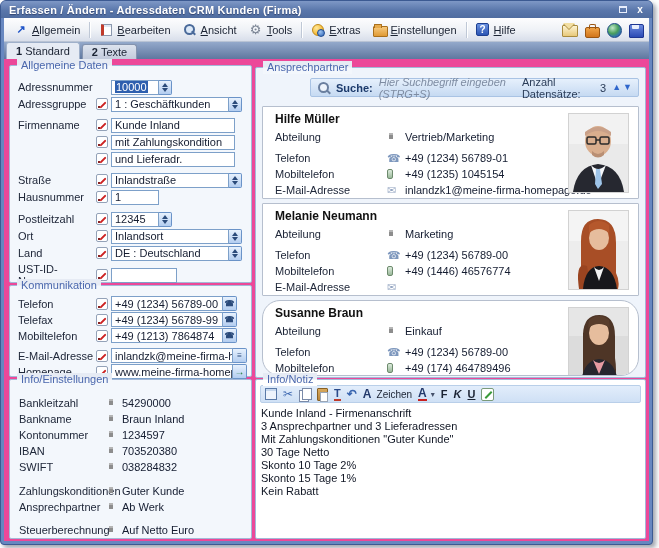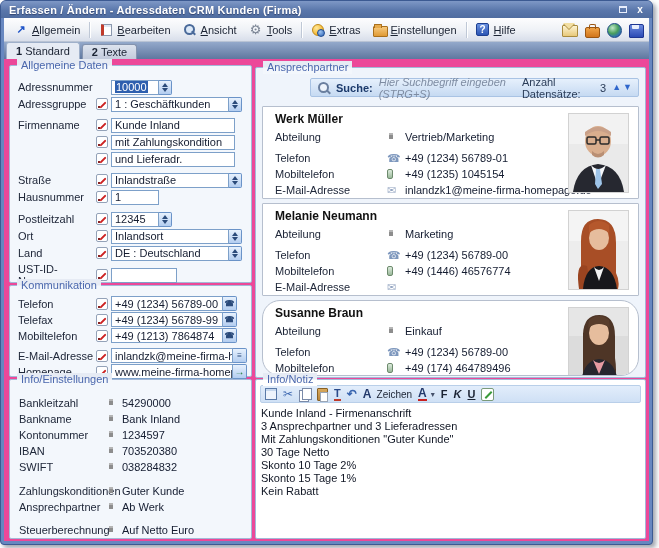--- a/index.html
+++ b/index.html
@@ -382,21 +382,21 @@
       <span class="legend">Info/Einstellungen</span>
 
       <div class="irow">
         <span class="ilabel">Bankleitzahl</span>
         <span class="bullet"></span>
         <span class="ival">54290000</span>
       </div>
       <div class="irow">
         <span class="ilabel">Bankname</span>
         <span class="bullet"></span>
-        <span class="ival">Bank Inland</span>
+        <span class="ival">Braun Inland</span>
       </div>
       <div class="irow">
         <span class="ilabel">Kontonummer</span>
         <span class="bullet"></span>
         <span class="ival">1234597</span>
       </div>
       <div class="irow">
         <span class="ilabel">IBAN</span>
         <span class="bullet"></span>
         <span class="ival">703520380</span>
@@ -430,21 +430,21 @@
         <span class="mag-icon"></span>
         <span class="s-label">Suche:</span>
         <span class="s-ph">Hier Suchbegriff eingeben (STRG+S)</span>
         <span class="s-count-label">Anzahl Datensätze:</span>
         <span class="s-count">3</span>
         <span class="arr">▲</span>
         <span class="arr">▼</span>
       </div>
 
       <div class="card card1">
-        <div class="cname">Werk Müller</div>
+        <div class="cname">Hilfe Müller</div>
         <div class="crow crow-abt">
           <span class="clabel">Abteilung</span>
           <span class="cicon">
               <span class="bullet"></span>
             </span>
           <span class="cval">Vertrieb/Marketing</span>
         </div>
         <div class="crow crow-tel">
           <span class="clabel">Telefon</span>
           <span class="cicon ph-icon">☎</span>

